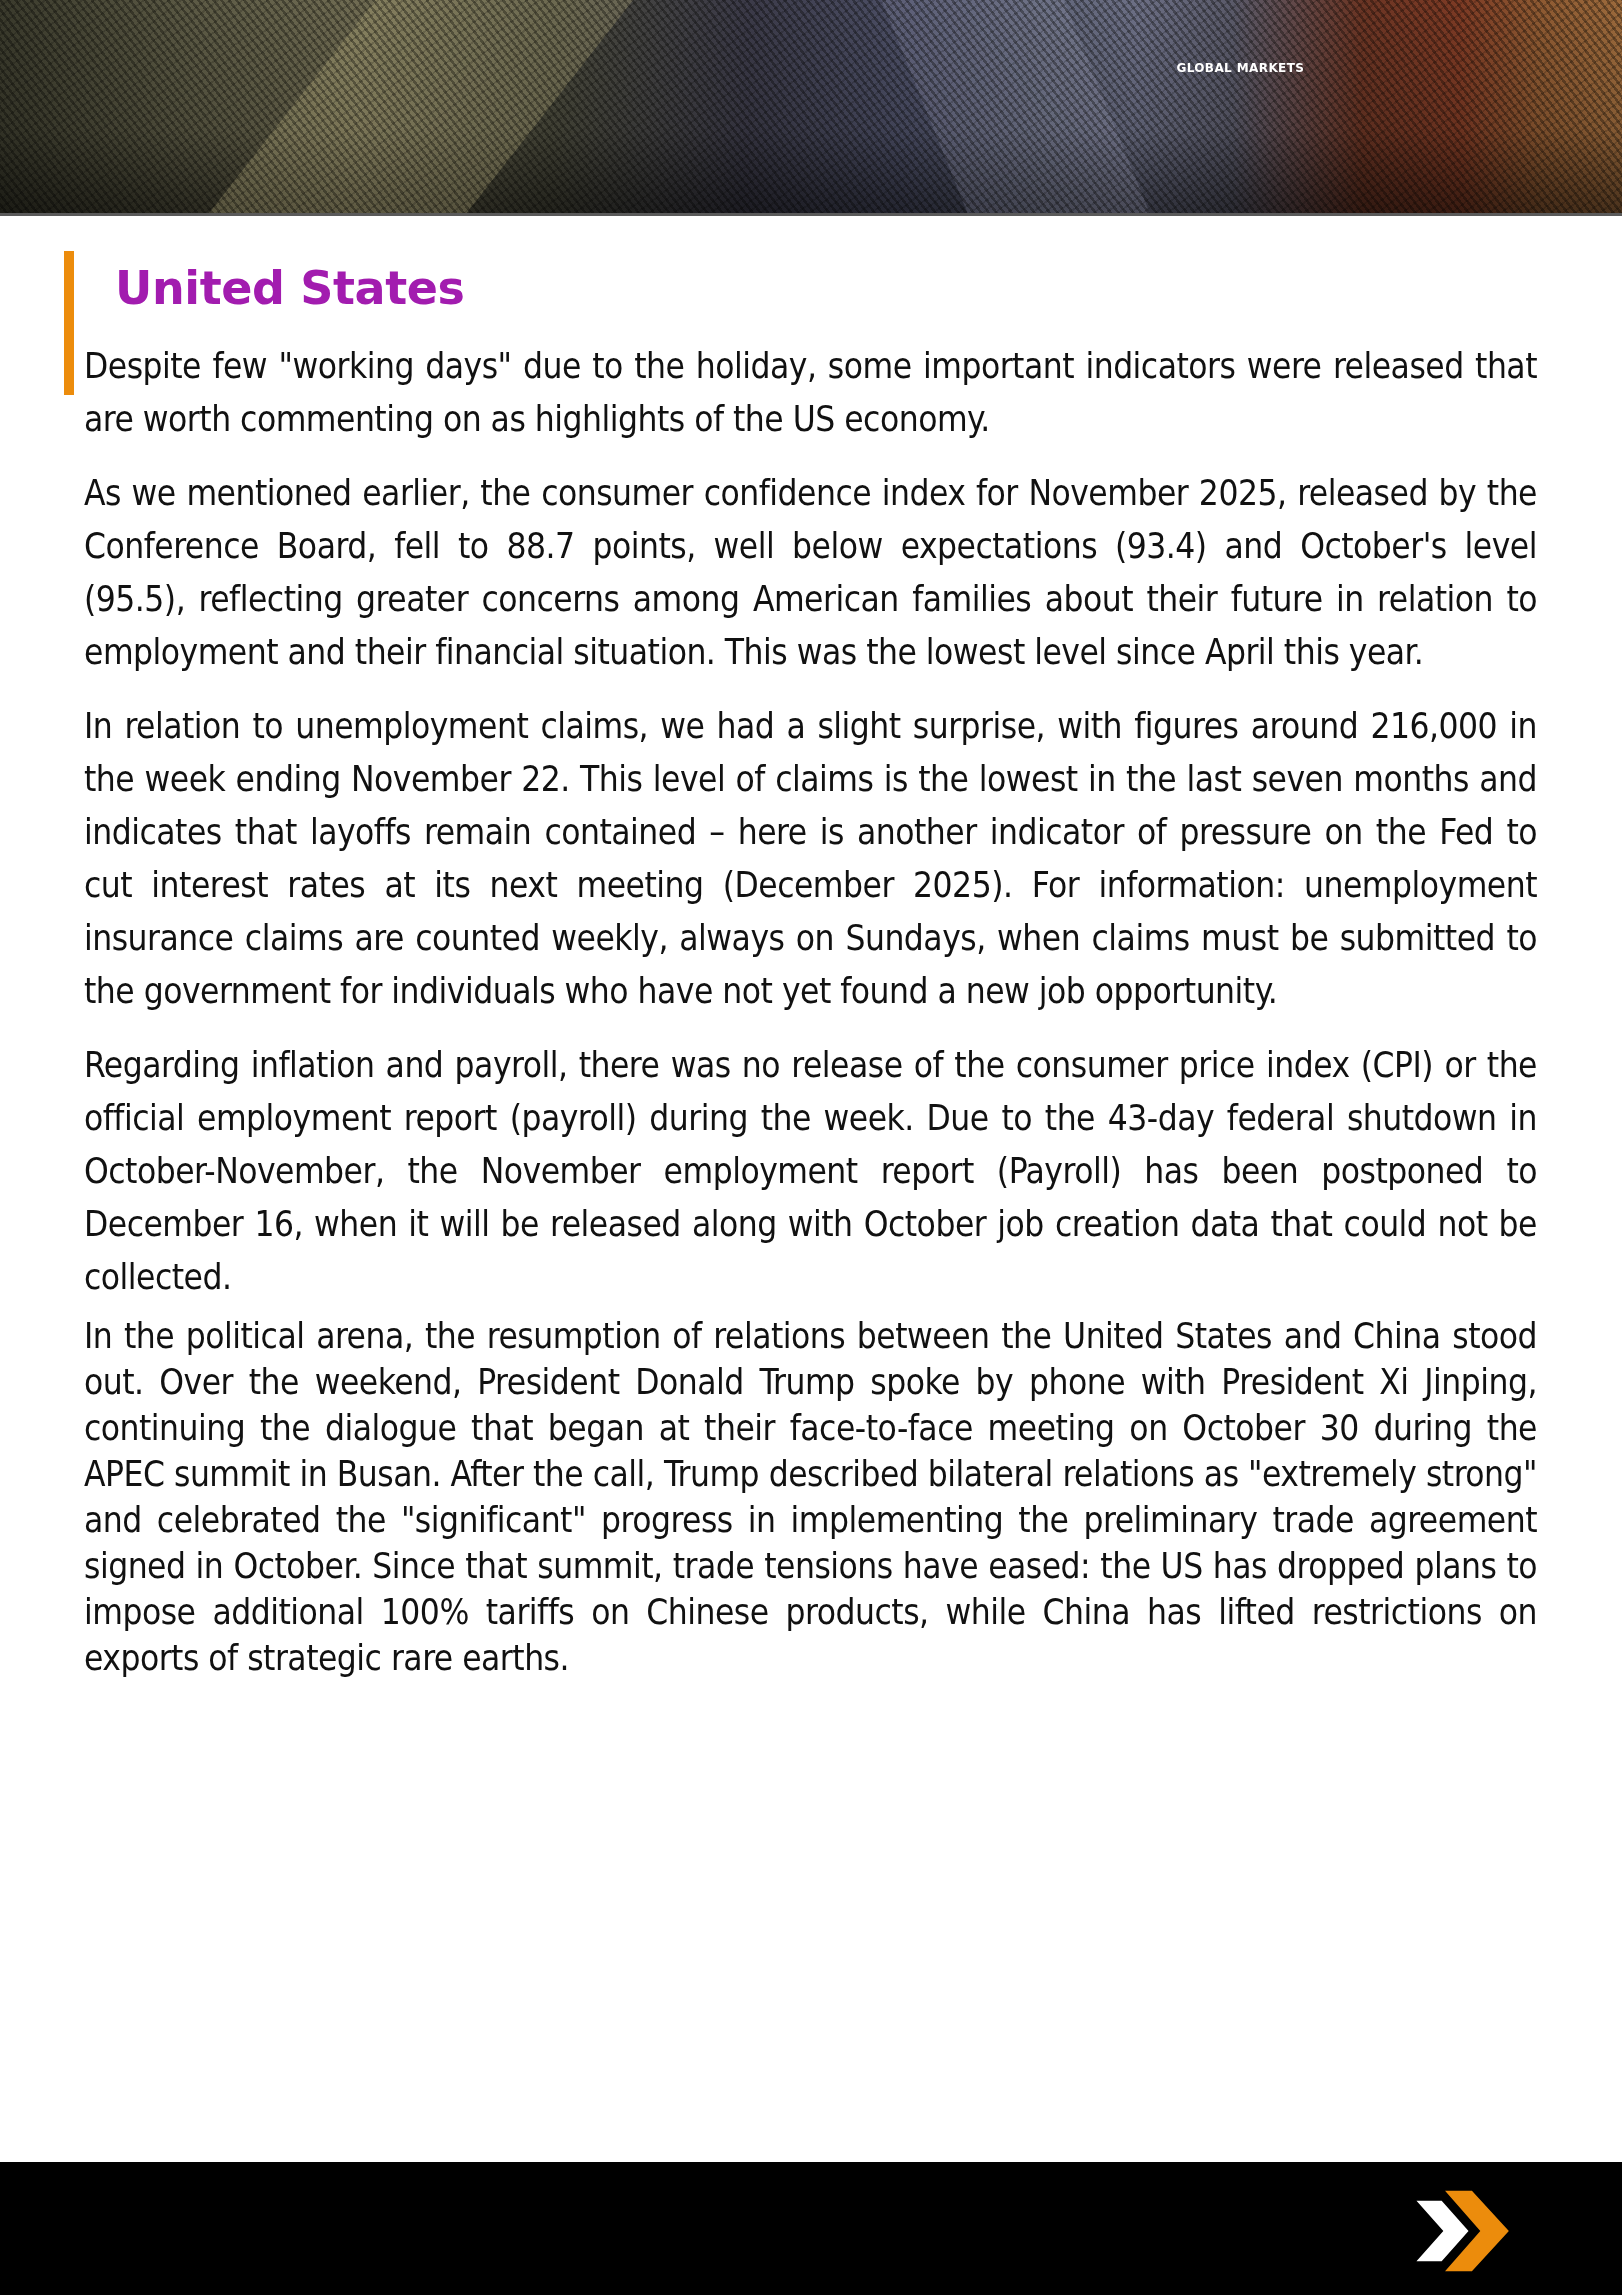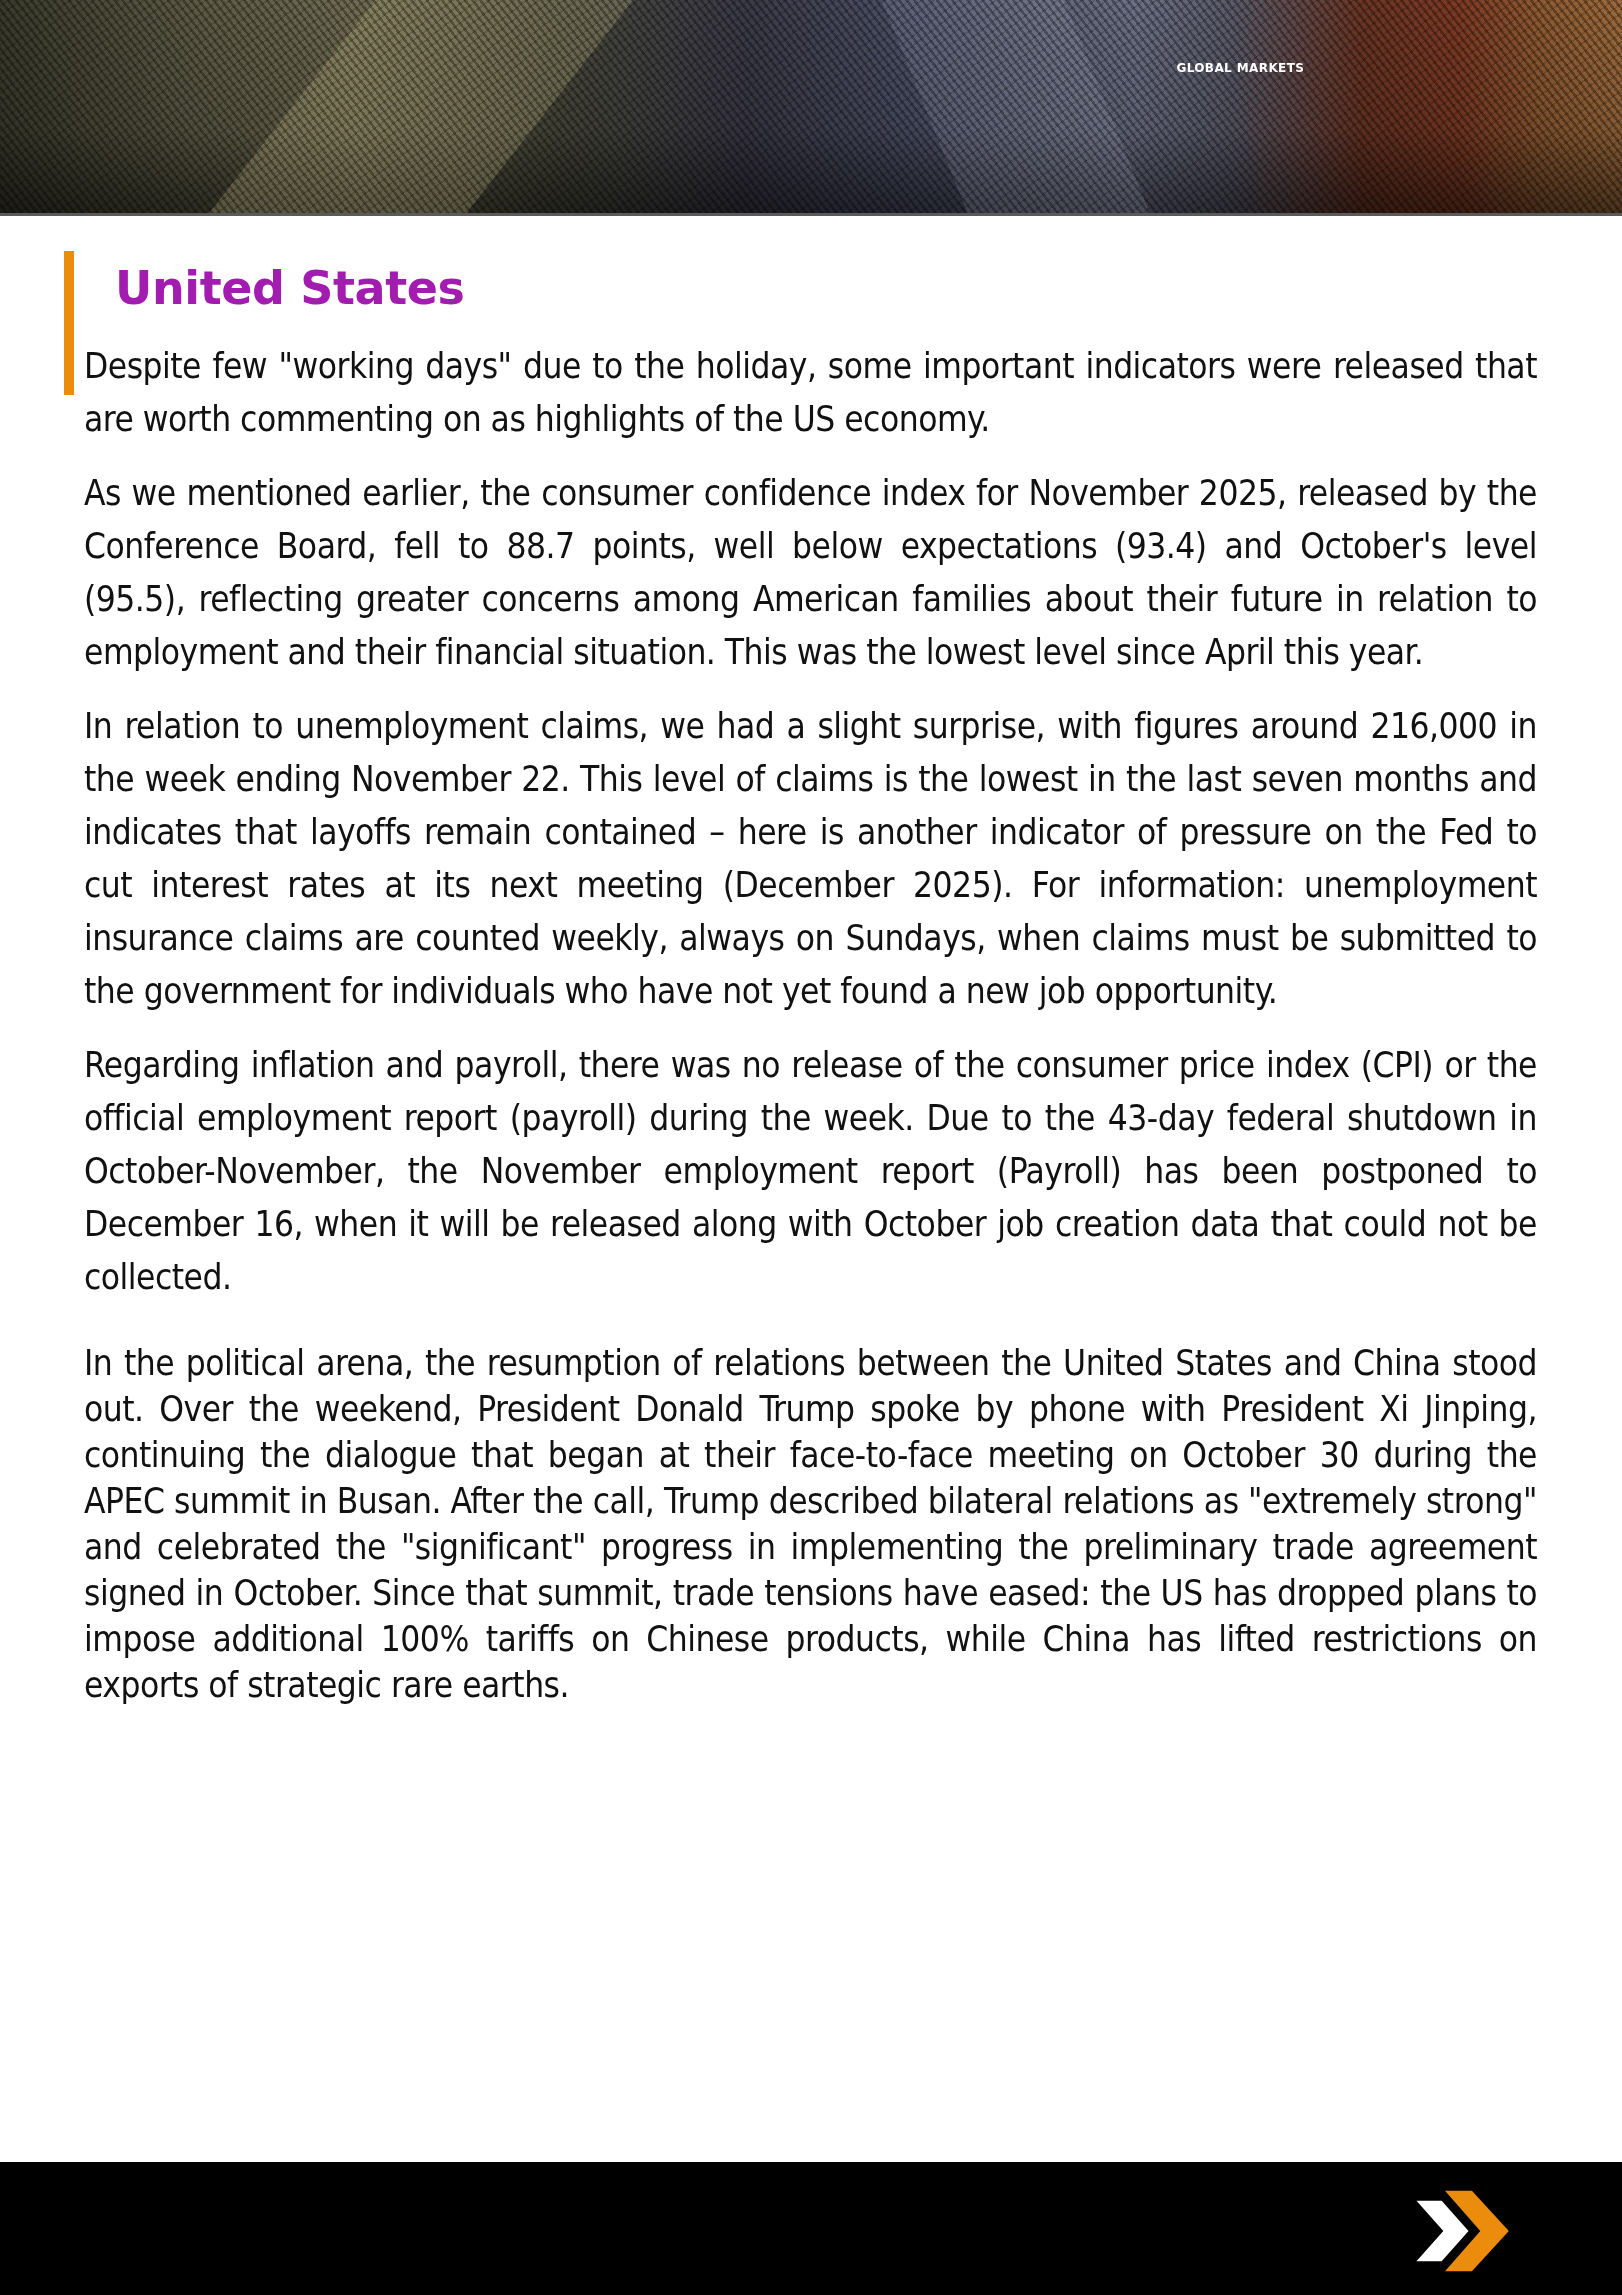--- a/index.html
+++ b/index.html
@@ -56,21 +56,21 @@
     }
     .content {
       position: absolute; left: 84px; top: 340px; width: 1453px;
     }
     .para {
       font-family: "DejaVu Sans", sans-serif; font-size: 35px; line-height: 53px;
       text-align: justify; color: #111111; letter-spacing: -0.5px; word-spacing: 0px;
       font-stretch: condensed;
     }
     .para + .para { margin-top: 21px; }
-    .para.tight { line-height: 46px; margin-top: 36px; }
+    .para.tight { line-height: 46px; margin-top: 9px; }
 
     
     .footer {
       position: absolute; left: 0; top: 2162px; width: 1622px; height: 133px; background: #000000;
     }
     .footer-logo { position: absolute; left: 1413px; top: 27px; }
   </style>
 </head>
 <body>
 

